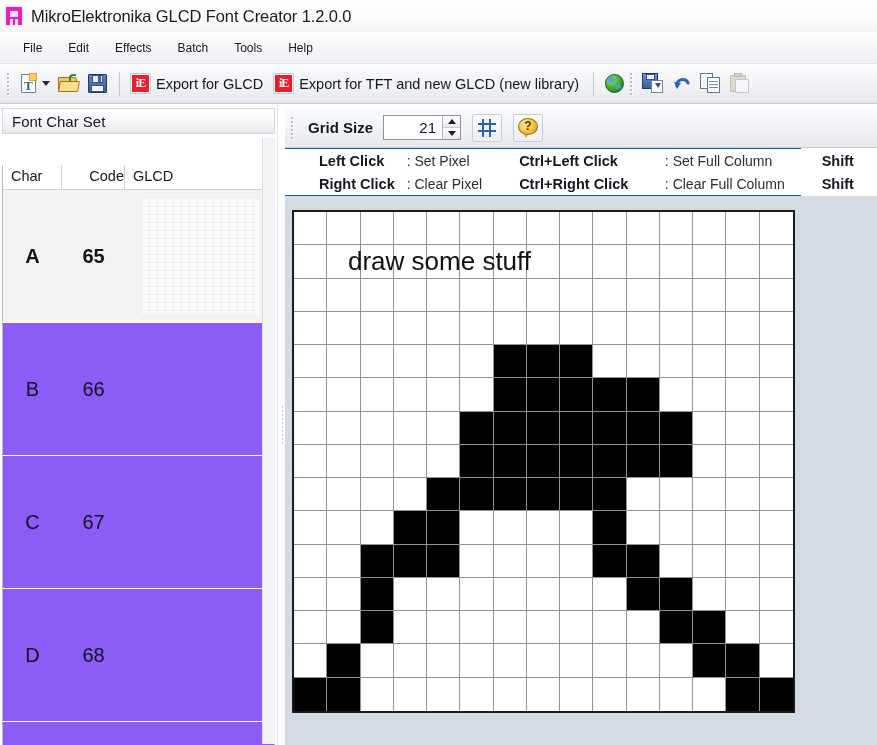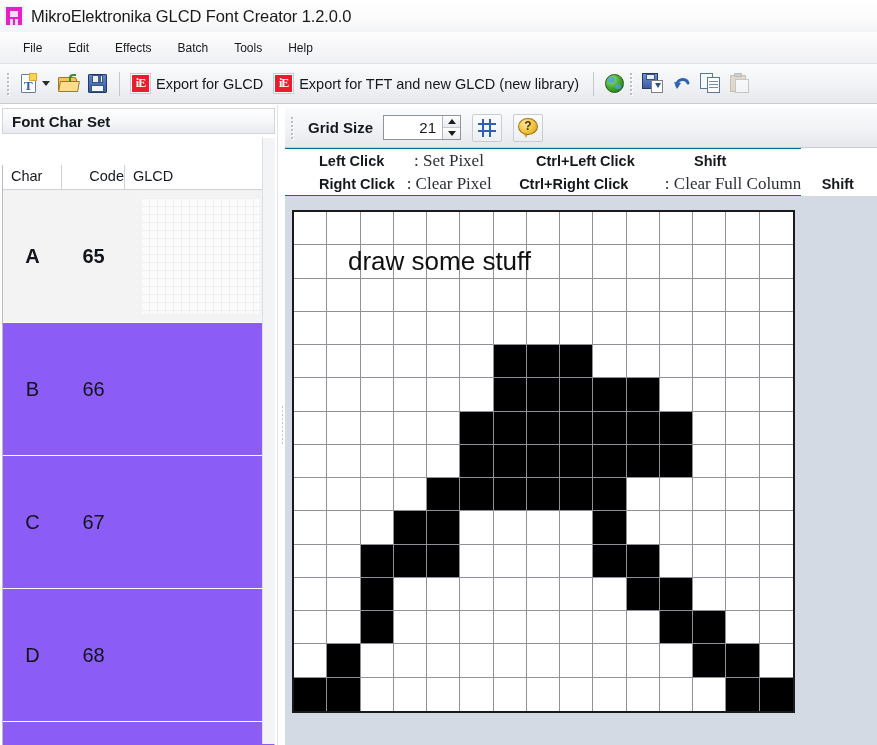--- a/index.html
+++ b/index.html
@@ -240,21 +240,21 @@
     background: #ffffff;
   }
   .panel-header {
     position: absolute; left: 2px; top: 3px; width: 273px; height: 26px;
     background: linear-gradient(to bottom, #ffffff 0%, #f5f6f8 55%, #e8eaee 100%);
     border: 1px solid #d3d6db;
     display: flex; align-items: center;
     padding-left: 9px;
   }
   .panel-header .ptitle {
-    font-size: 15px; font-weight: bold; color: #14181f;
+    font-size: 15px; font-weight: normal; color: #14181f;
   }
   .grid-table {
     position: absolute; left: 2px; top: 32px; width: 273px; height: 608px;
     background: #8b5cf6;
     border: 1px solid #b9bcc2; border-top: none;
     overflow: hidden;
     margin-top: 28px;
   }
   .gt-head {
     display: flex; height: 25px;
@@ -403,21 +403,21 @@
   .legend-row {
     display: flex; align-items: center; height: 23px;
     white-space: nowrap;
     margin-left: 26px;
   }
   .lg-key {
     font-size: 14.5px; font-weight: bold; color: #14181f;
     text-align: left;
   }
   .lg-val {
-    font-size: 17px; color: #2a2e35; font-family: Liberation Serif, serif;
+    font-size: 14px; color: #2a2e35;
   }
   .lg-c1k { width: 103px; padding-left: 8px; }
   .lg-c1v { width: 122px; }
   .lg-c2k { width: 158px; }
   .lg-c2v { width: 170px; }
   .lg-c3k { width: 60px; }
 
   
   .canvas-area {
     position: absolute; left: 0; top: 88px; width: 592px; height: 552px;
@@ -651,20 +651,21 @@
           <span class="help-q">?</span>
         </span>
       </div>
     </div>
 
     <div class="legend">
       <div class="legend-row">
         <span class="lg-key lg-c1k">Left Click</span>
         <span class="lg-val lg-c1v">: Set Pixel</span>
         <span class="lg-key lg-c2k">Ctrl+Left Click</span>
+        <span class="lg-val lg-c2v">: Set Full Column</span>
         <span class="lg-key lg-c3k">Shift</span>
       </div>
       <div class="legend-row">
         <span class="lg-key lg-c1k">Right Click</span>
         <span class="lg-val lg-c1v">: Clear Pixel</span>
         <span class="lg-key lg-c2k">Ctrl+Right Click</span>
         <span class="lg-val lg-c2v">: Clear Full Column</span>
         <span class="lg-key lg-c3k">Shift</span>
       </div>
     </div>

